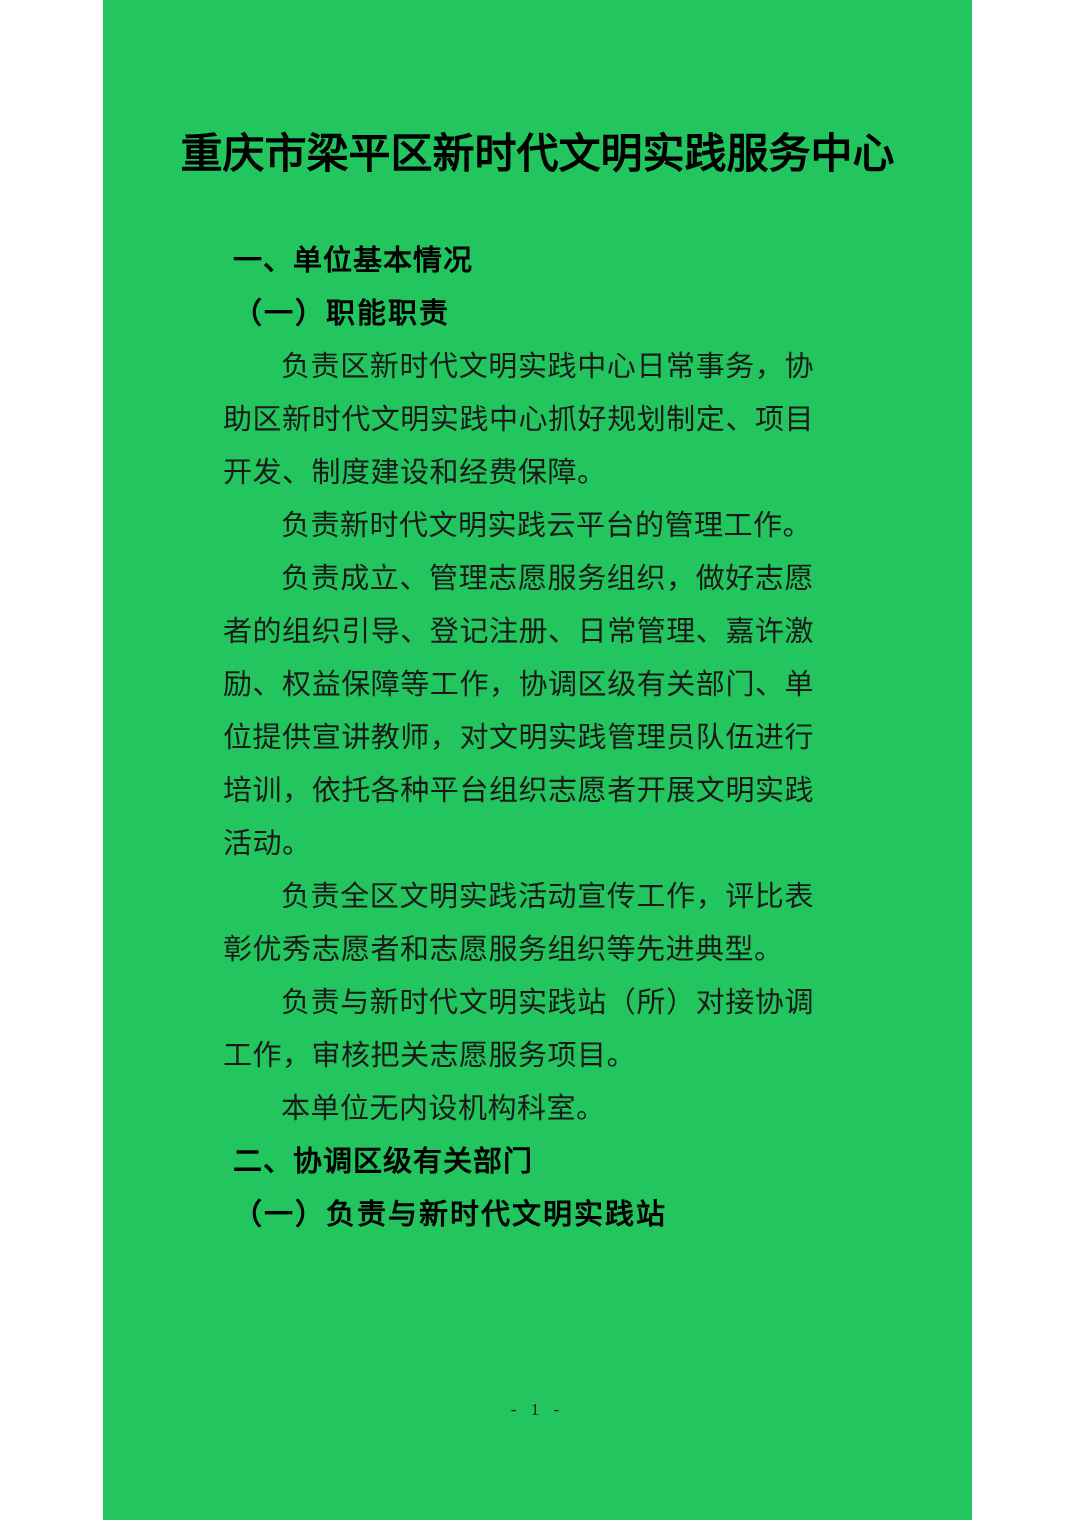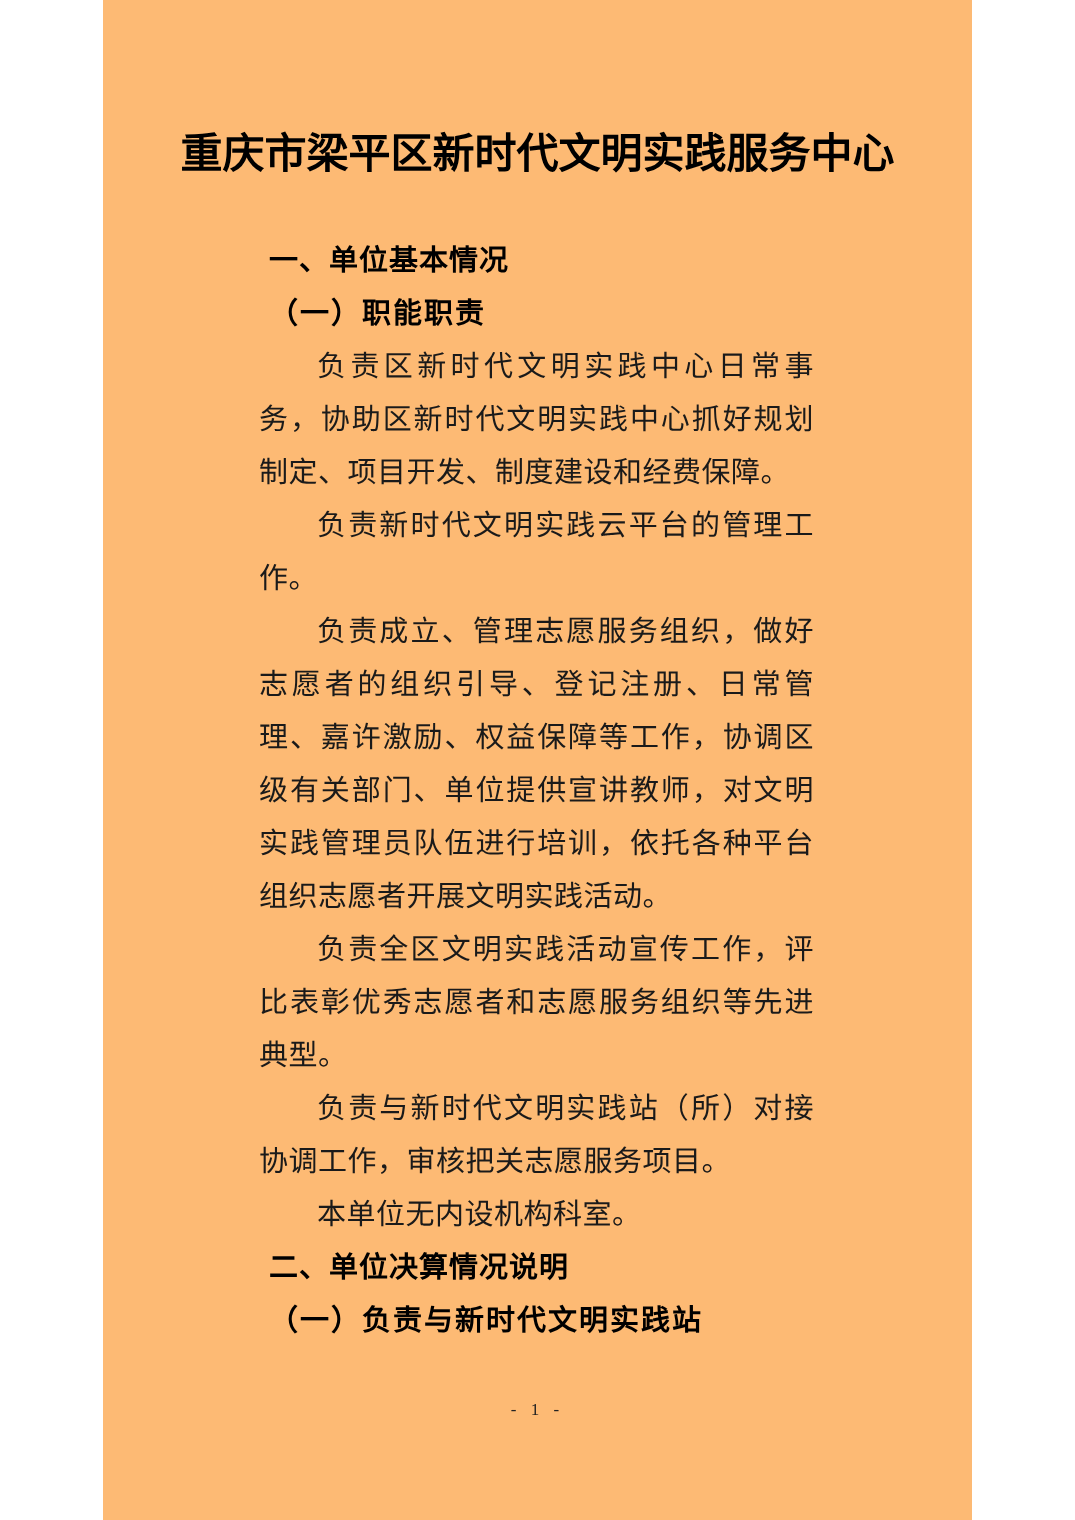--- a/index.html
+++ b/index.html
@@ -5,37 +5,37 @@
   html, body {
     margin: 0;
     padding: 0;
     background: #ffffff;
   }
   .page {
     position: relative;
     width: 869px;
     height: 1520px;
     margin: 0 auto;
-    background: #fdba74;
+    background: #22c55e;
     color: #000000;
     overflow: hidden;
   }
   .doc-title {
     padding-top: 123px;
     text-align: center;
     font-family: "Liberation Serif", "DejaVu Serif", serif;
     font-weight: bold;
     font-size: 42px;
     line-height: 62px;
     letter-spacing: 0px;
     color: #000000;
   }
   .content {
     margin-top: 49px;
-    padding-left: 108px;
+    padding-left: 72px;
     padding-right: 158px;
   }
   .content .line {
     font-size: 29px;
     line-height: 53px;
     text-indent: 2em;
     margin: 0;
     color: #000000;
   }
   .content .h1 {
@@ -80,19 +80,19 @@
 
   <div class="content">
       <div class="line h1">一、单位基本情况</div>
       <div class="line h2">（一）职能职责</div>
       <div class="line p">负责区新时代文明实践中心日常事务，协助区新时代文明实践中心抓好规划制定、项目开发、制度建设和经费保障。</div>
       <div class="line p">负责新时代文明实践云平台的管理工作。</div>
       <div class="line p">负责成立、管理志愿服务组织，做好志愿者的组织引导、登记注册、日常管理、嘉许激励、权益保障等工作，协调区级有关部门、单位提供宣讲教师，对文明实践管理员队伍进行培训，依托各种平台组织志愿者开展文明实践活动。</div>
       <div class="line p">负责全区文明实践活动宣传工作，评比表彰优秀志愿者和志愿服务组织等先进典型。</div>
       <div class="line p">负责与新时代文明实践站（所）对接协调工作，审核把关志愿服务项目。</div>
       <div class="line p">本单位无内设机构科室。</div>
-      <div class="line h1">二、单位决算情况说明</div>
+      <div class="line h1">二、协调区级有关部门</div>
       <div class="line h2">（一）负责与新时代文明实践站</div>
     </div>
 
   <div class="footer">- 1 -</div>
 
 </div>
 
 </body></html>

